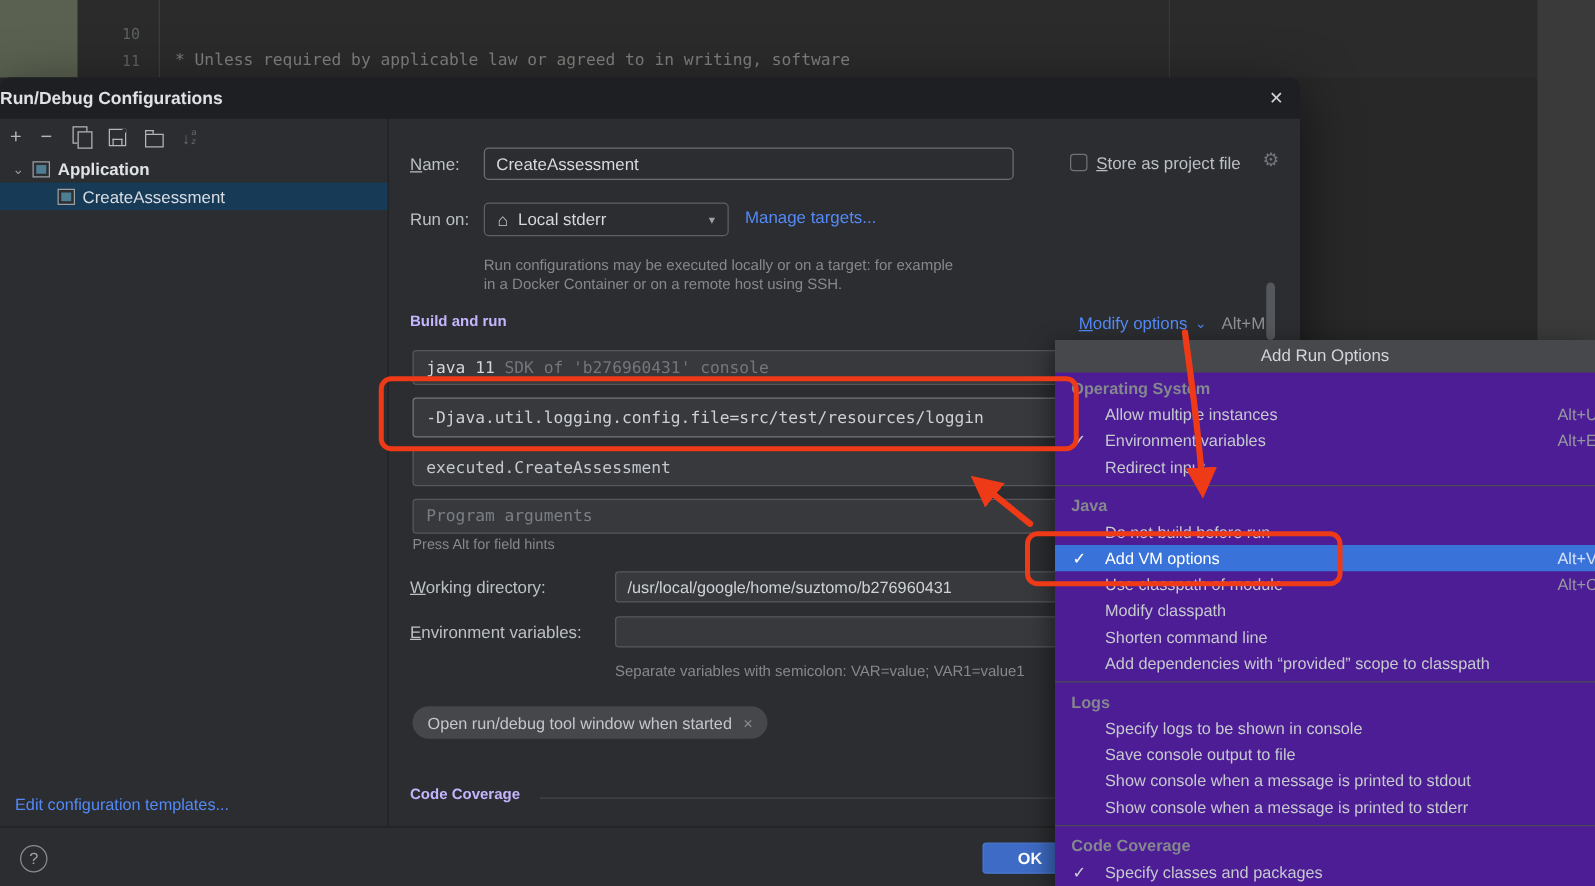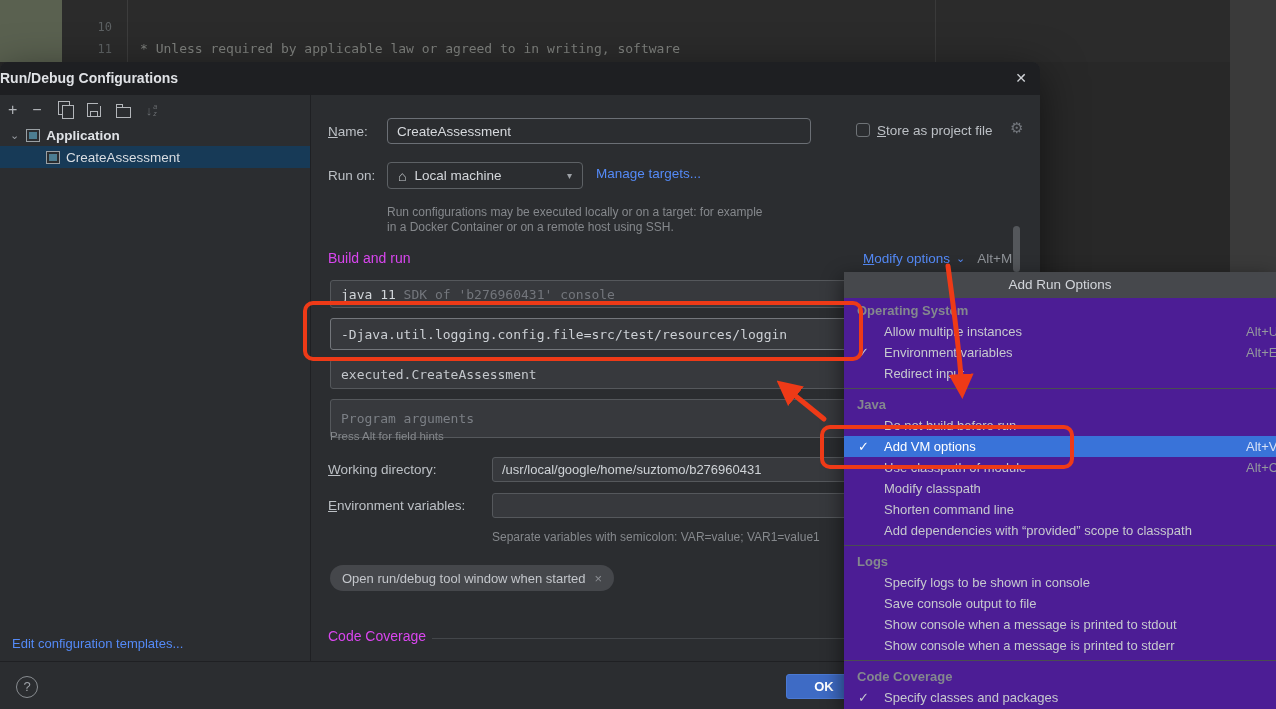--- a/index.html
+++ b/index.html
@@ -55,33 +55,33 @@
               border:1px solid #6b6f75;border-radius:4px;line-height:26px;padding:0 9px;font-size:13.5px;color:#d6d9dd;box-sizing:border-box}
   .cb{position:absolute;left:856px;top:61px;width:14px;height:14px;border:1.6px solid #6f7377;border-radius:3px;box-sizing:border-box}
   .gear{position:absolute;left:1010px;top:57px;color:#71757b;font-size:15px}
   .dropdown{position:absolute;left:387px;top:100px;width:196px;height:27px;border:1px solid #5d6165;border-radius:4px;
             display:flex;align-items:center;padding:0 10px;box-sizing:border-box;cursor:pointer}
   .dd-home{color:#c6cacd;font-size:14px}
   .dd-label{margin-left:8px;font-size:13.5px;color:#d4d7db}
   .dd-arrow{margin-left:auto;color:#9da1a6;font-size:10px}
   .link{color:#548af7;font-size:13.5px;cursor:pointer;text-decoration:none}
   .desc{position:absolute;left:387px;font-size:12px;color:#85888c;line-height:15px}
-  .sechead{position:absolute;font-size:14px;font-weight:normal;color:#d946ef}
+  .sechead{position:absolute;font-size:12px;font-weight:bold;color:#c4b5fd}
   .modwrap{position:absolute;left:863px;top:189px;display:flex;align-items:center;gap:4px;font-size:13.5px}
   .mod-chev{color:#548af7;font-size:11px;margin-left:2px}
   .mod-sc{color:#8f9398;margin-left:8px}
   .scroll-thumb{position:absolute;left:1013px;top:164px;width:7px;height:46px;background:#54575b;border-radius:4px}
 
   .mfield{position:absolute;left:330px;width:684px;background:#37393d;border:1px solid #55585c;border-radius:3px;
           font-family:"DejaVu Sans Mono",monospace;font-size:13px;padding:8px 10px;box-sizing:border-box;
           white-space:pre;overflow:hidden;color:#ccd0d5;display:flex;align-items:center}
   .f-jre{top:218px;height:28px}
   .f-vm{top:256px;height:32px;border-color:#73767b}
   .f-main{top:297px;height:30px;color:#c3c7cc}
-  .f-args{top:337px;height:39px;color:#7b7f85}
+  .f-args{top:337px;height:28px;color:#7b7f85}
   .jre-main{color:#d2d6da}
   .jre-hint{color:#73767c}
   .smallhint{position:absolute;font-size:11.5px;color:#85888c}
   .wfield{position:absolute;left:492px;width:522px;height:25px;background:#37393d;border:1px solid #55585c;border-radius:3px;
           box-sizing:border-box;line-height:23px;padding:0 9px;font-size:13px;color:#cfd3d7;white-space:pre;overflow:hidden}
   .tag{position:absolute;left:330px;top:503px;height:26px;background:#45474b;border-radius:13px;display:inline-flex;
        align-items:center;padding:0 12px;font-size:13px;color:#c3c6cb;cursor:pointer}
   .tag .x{margin-left:9px;color:#8b8e93}
   .ccline{position:absolute;left:432px;top:576px;width:582px;height:1px;background:#43464a}
 
@@ -167,21 +167,21 @@
 
     <span class="flabel" style="left:328px;top:60px"><u>N</u>ame:</span>
     <div class="name-input">CreateAssessment</div>
     <span class="cb"></span>
     <span class="flabel" style="left:877px;top:59px"><u>S</u>tore as project file</span>
     <span class="gear">⚙</span>
 
     <span class="flabel" style="left:328px;top:104px">Run on:</span>
     <div class="dropdown">
       <span class="dd-home">⌂</span>
-      <span class="dd-label">Local machine</span>
+      <span class="dd-label">Local stderr</span>
       <span class="dd-arrow">▾</span>
     </div>
     <a class="link" style="position:absolute;left:596px;top:104px">Manage targets...</a>
     <div class="desc" style="top:143px">Run configurations may be executed locally or on a target: for example</div>
     <div class="desc" style="top:158px">in a Docker Container or on a remote host using SSH.</div>
 
     <span class="sechead" style="left:328px;top:188px">Build and run</span>
     <div class="modwrap">
       <a class="link"><u>M</u>odify options</a>
       <span class="mod-chev">⌄</span>

